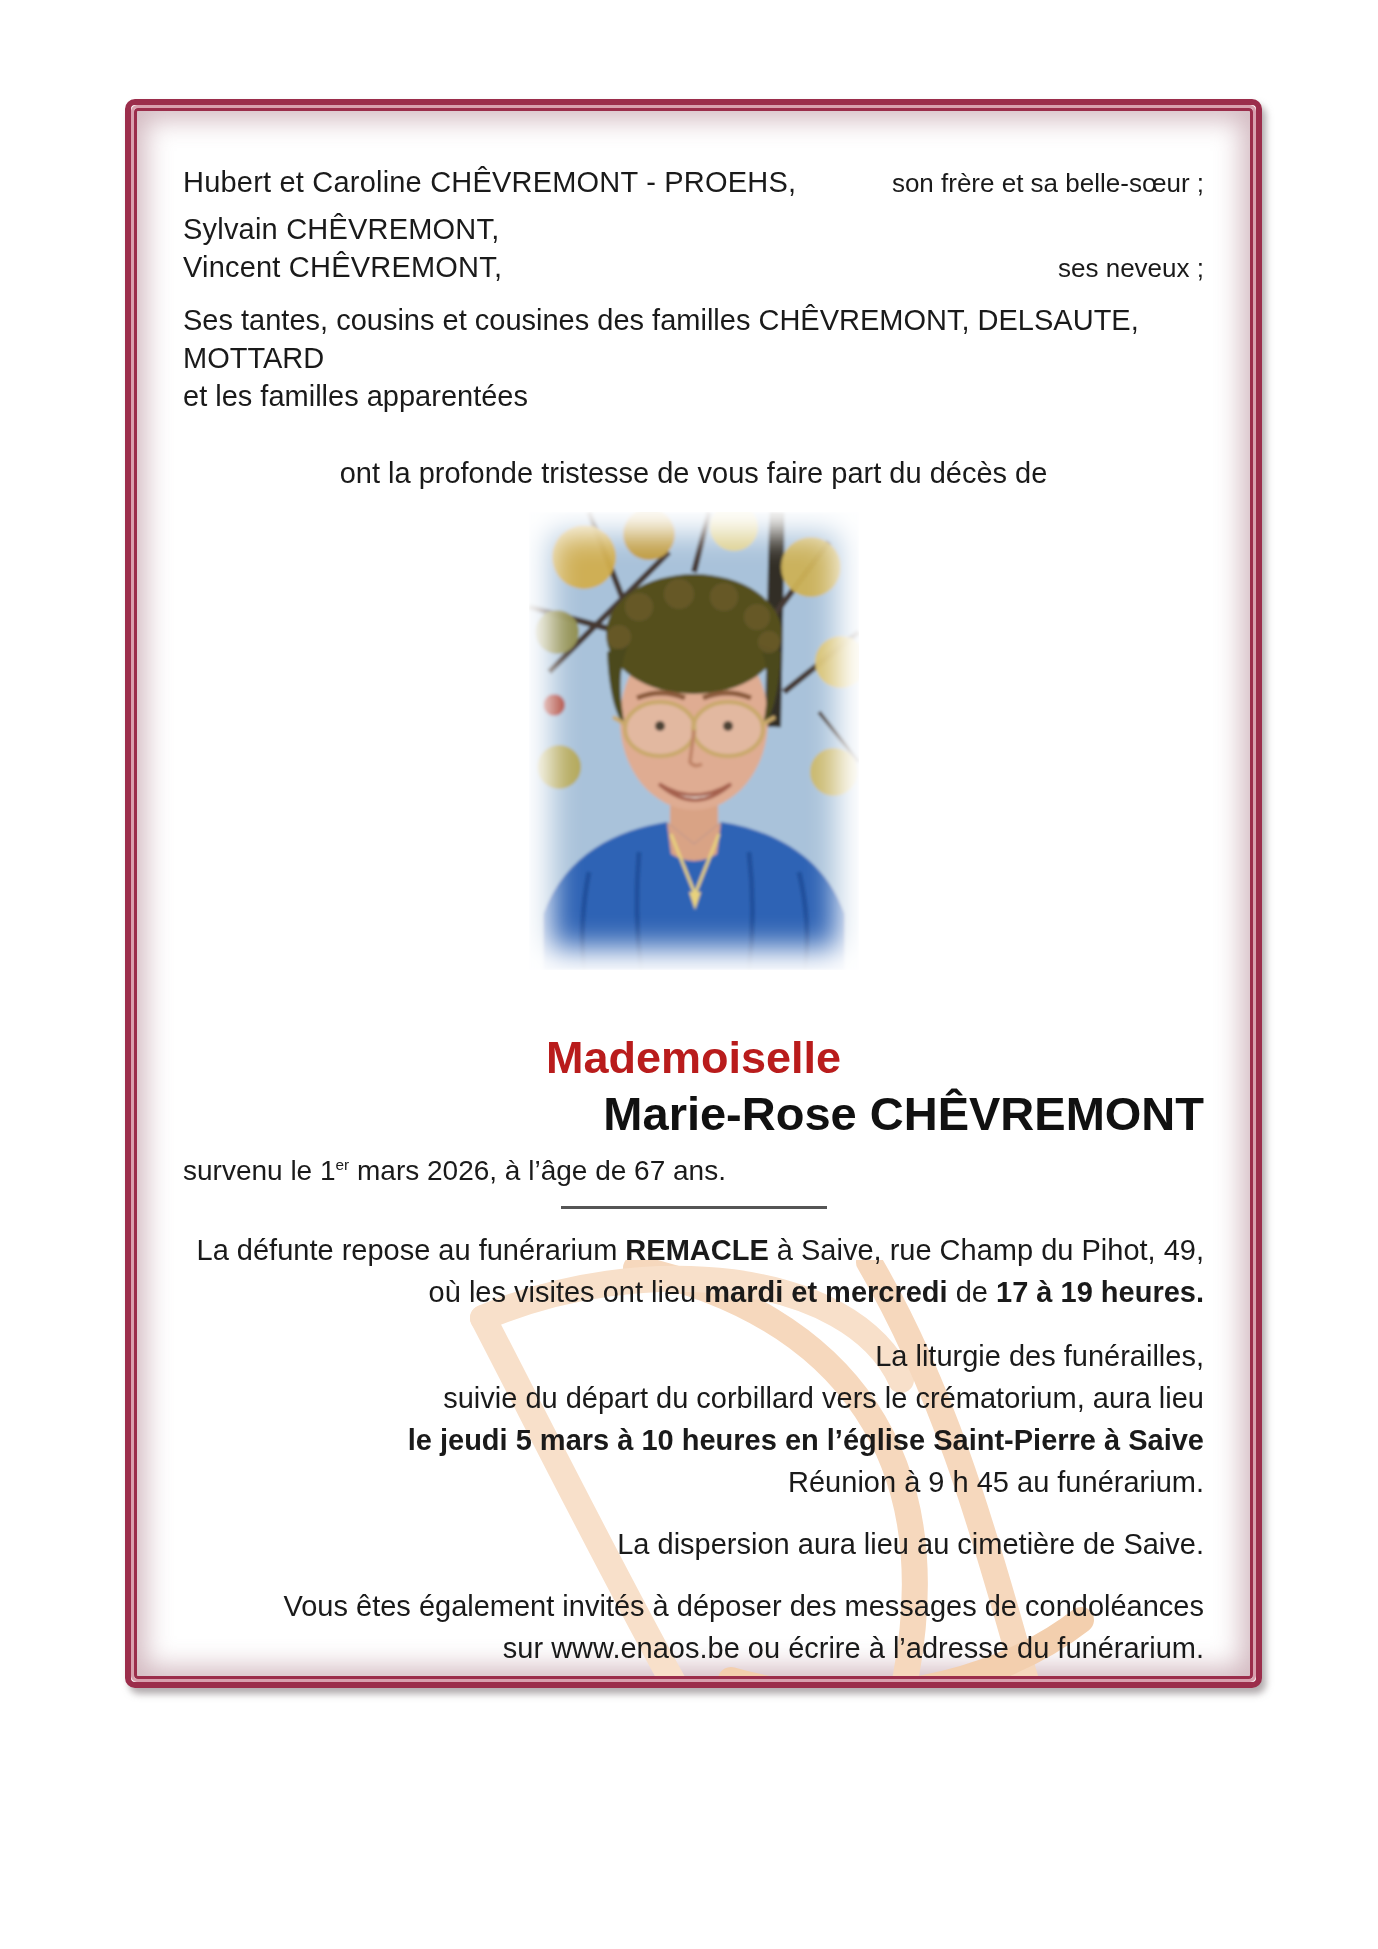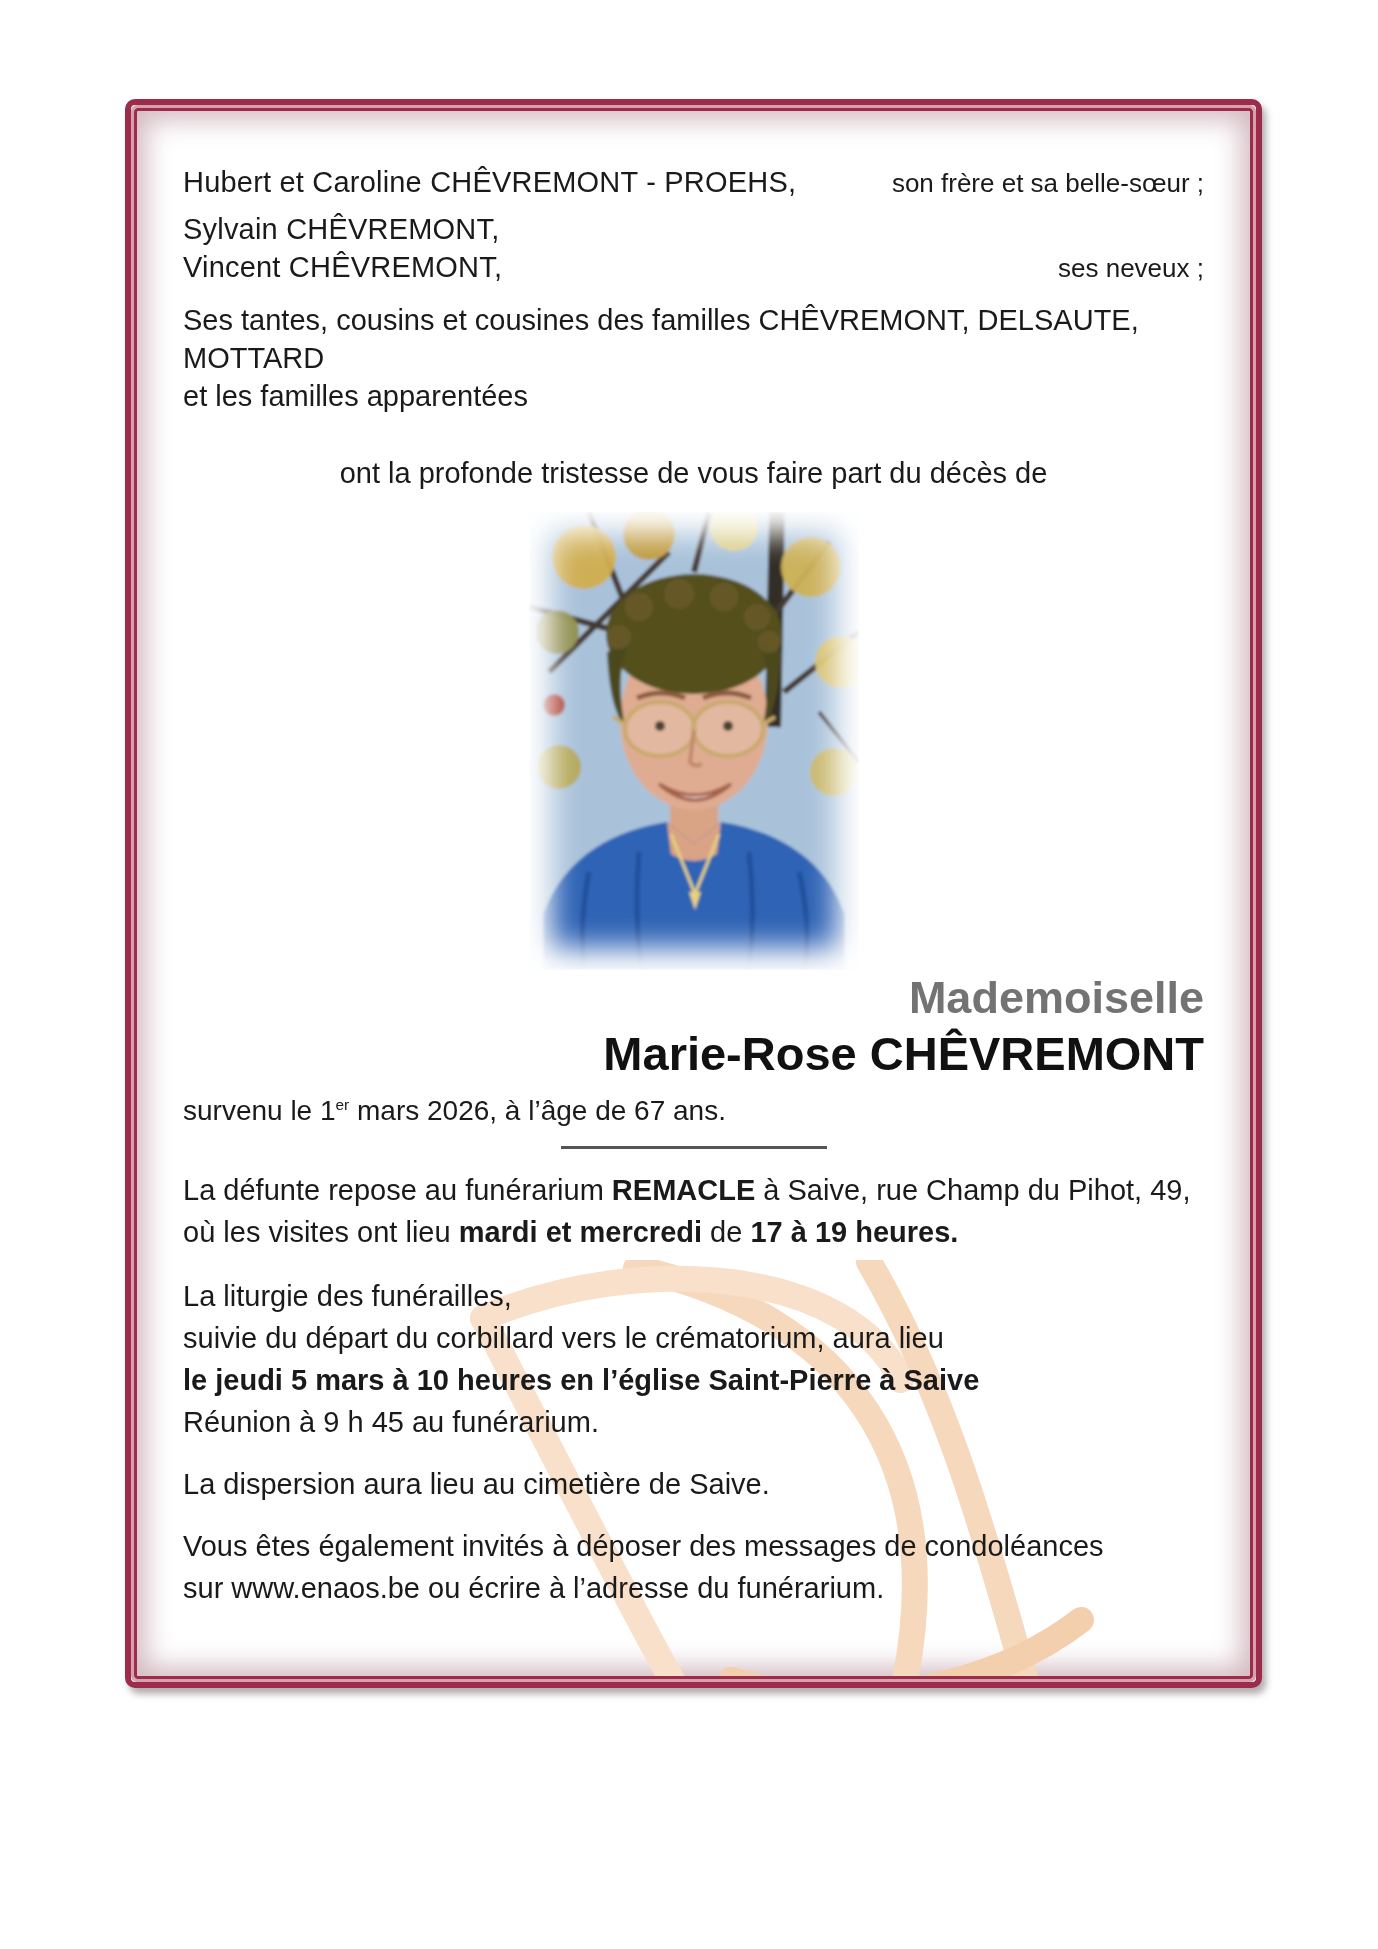--- a/index.html
+++ b/index.html
@@ -50,28 +50,28 @@
   .names-right{font-size:26px;line-height:38px;}
   .mt16{margin-top:8px;}
   .mt14{margin-top:14px;}
   .families{font-size:29px;line-height:38px;text-align:left;}
   .intro{margin-top:42px;font-size:29px;text-align:center;}
 
   .photo-wrap{position:relative;width:330px;height:458px;margin:22px auto 0 auto;}
   .photo-wrap svg{display:block;}
   .photo-fade{position:absolute;inset:0;box-shadow:inset 0 0 30px 22px #ffffff;pointer-events:none;}
 
-  .deceased-title{font-size:45px;line-height:56px;font-weight:700;text-align:right;color:#737373;}
+  .deceased-title{margin-top:60px;font-size:45px;line-height:56px;font-weight:700;text-align:center;color:#b91c1c;}
   .deceased-name{font-size:47px;line-height:56px;font-weight:700;text-align:right;color:#111;}
   .death-line{margin-top:6px;font-size:28px;line-height:34px;}
   .death-line sup{font-size:0.55em;}
 
   .divider-dark{width:266px;height:3px;background:#555555;margin:18px auto 0 auto;}
 
-  .para{font-size:29px;line-height:42px;text-align:left;}
+  .para{font-size:29px;line-height:42px;text-align:right;}
   .p-repose{margin-top:20px;}
   .p-liturgie{margin-top:22px;}
   .p-dispersion{margin-top:20px;}
   .p-condoleances{margin-top:20px;}
   .b{font-weight:700;}
 </style>
 </head>
 <body>
 
 <div class="sheet">

